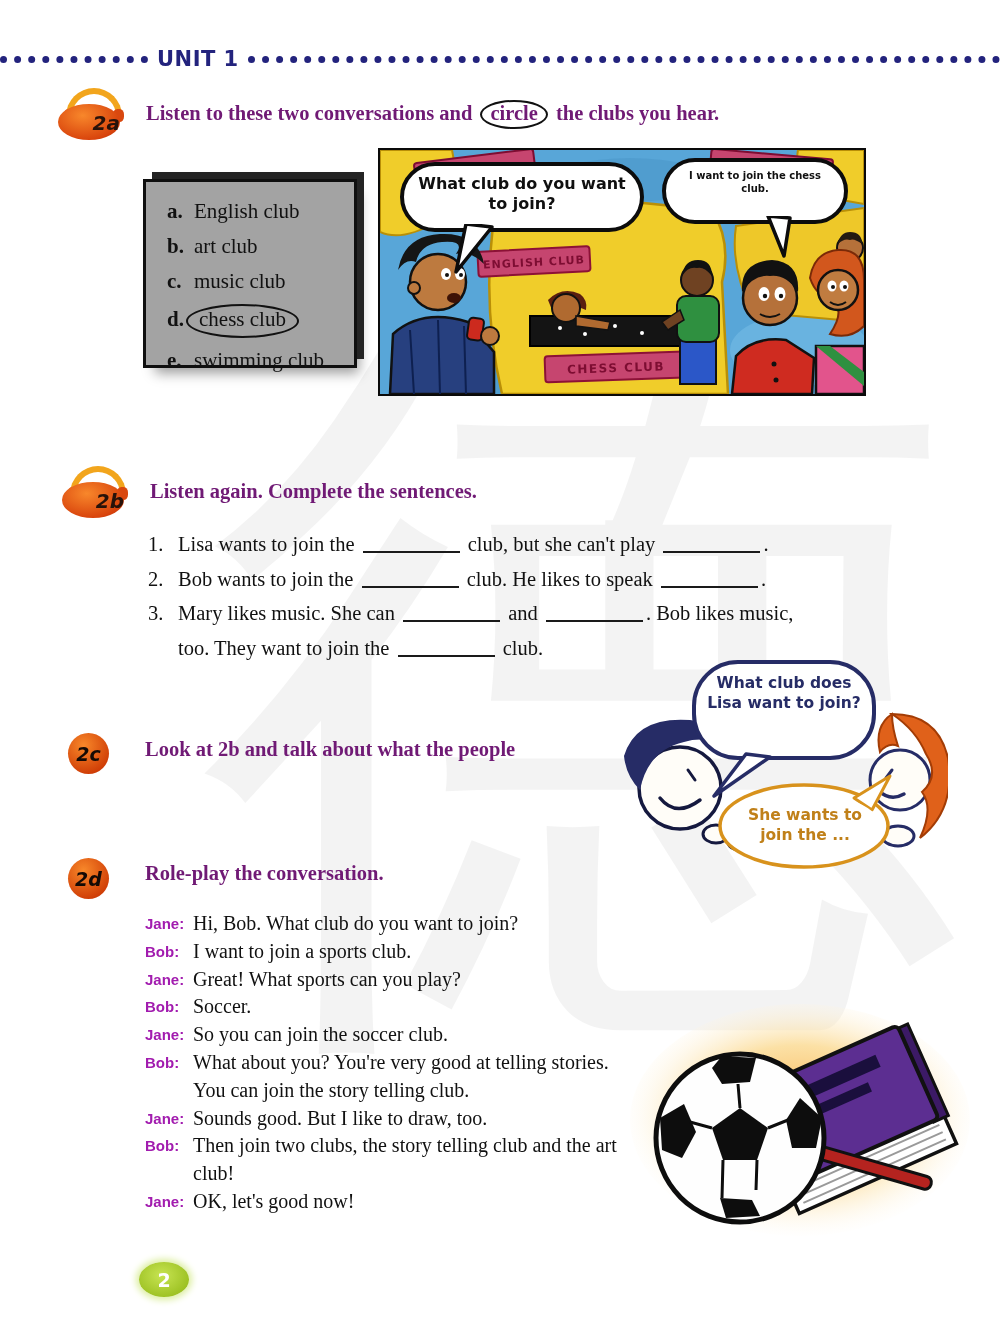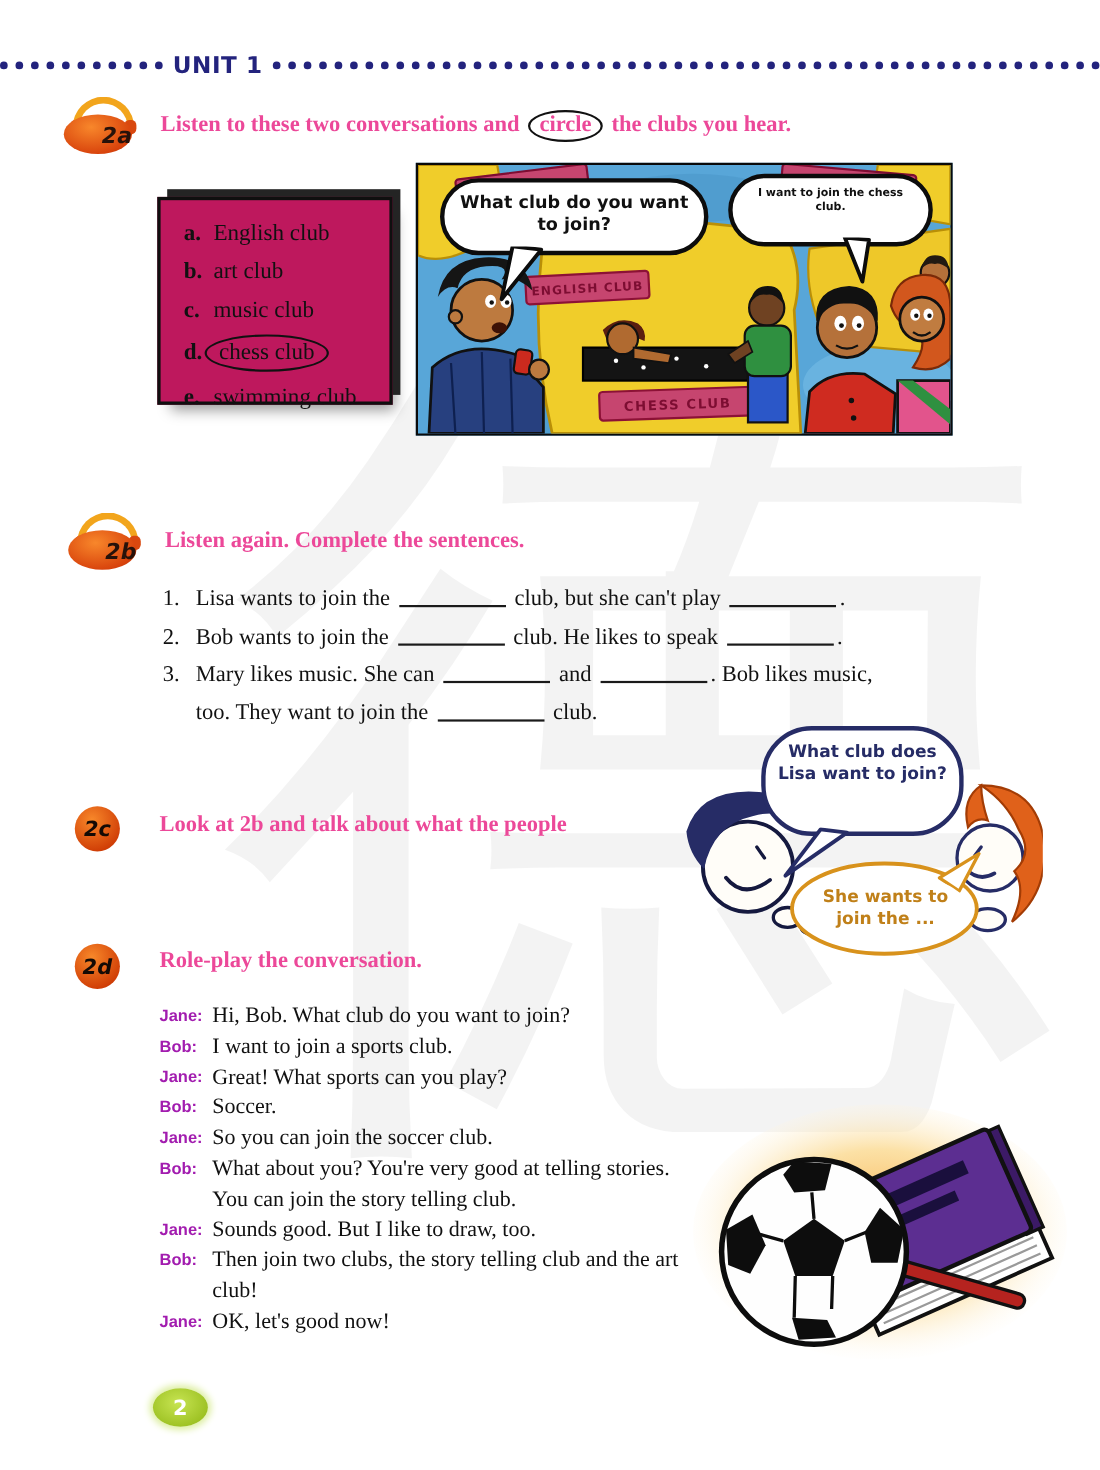--- a/index.html
+++ b/index.html
@@ -25,25 +25,25 @@
         background:radial-gradient(ellipse at 40% 32%,#f8872b,#d8430c 72%,#a82c08);}
   .lb-label{position:absolute;left:0;bottom:5px;width:100%;text-align:right;
         font-family:"DejaVu Sans",sans-serif;font-weight:bold;font-style:italic;
         font-size:20px;color:#27120a;}
   .round-badge{position:absolute;width:41px;height:41px;border-radius:50%;
         background:radial-gradient(circle at 38% 30%,#f8882a,#d03e06 75%,#a82c08);
         display:flex;align-items:center;justify-content:center;z-index:3;
         font-family:"DejaVu Sans",sans-serif;font-weight:bold;font-style:italic;
         font-size:19px;color:#140a05;}
   
-  .inst{position:absolute;font-weight:bold;font-size:20.5px;color:#ec4899;z-index:2;}
+  .inst{position:absolute;font-weight:bold;font-size:20.5px;color:#701a75;z-index:2;}
   .oval-word{display:inline-block;border:2.5px solid #111;border-radius:50%;
         padding:0 8px 2px;margin:0 3px;}
   
-  .options-box{position:absolute;left:143px;top:179px;width:214px;height:189px;background:#be185d;
+  .options-box{position:absolute;left:143px;top:179px;width:214px;height:189px;background:#a3a3a3;
         border:3.5px solid #0f0f0f;z-index:2;padding:17px 0 0 21px;box-sizing:border-box;
         box-shadow:8px -8px 0 -1px #242424,7px 10px 12px -5px rgba(0,0,0,.4);}
   .option{font-size:21px;margin-bottom:10px;white-space:nowrap;}
   .opt-letter{font-weight:bold;display:inline-block;width:27px;}
   .opt-oval{display:inline-block;border:2.5px solid #111;border-radius:50%;
         padding:1px 11px 4px;margin-left:-8px;}
   
   .comic{position:absolute;left:378px;top:148px;width:484px;height:244px;z-index:2;
         border:2px solid #0a0a0a;background:#58a6d8;}
   .comic svg{position:absolute;left:0;top:0;}

